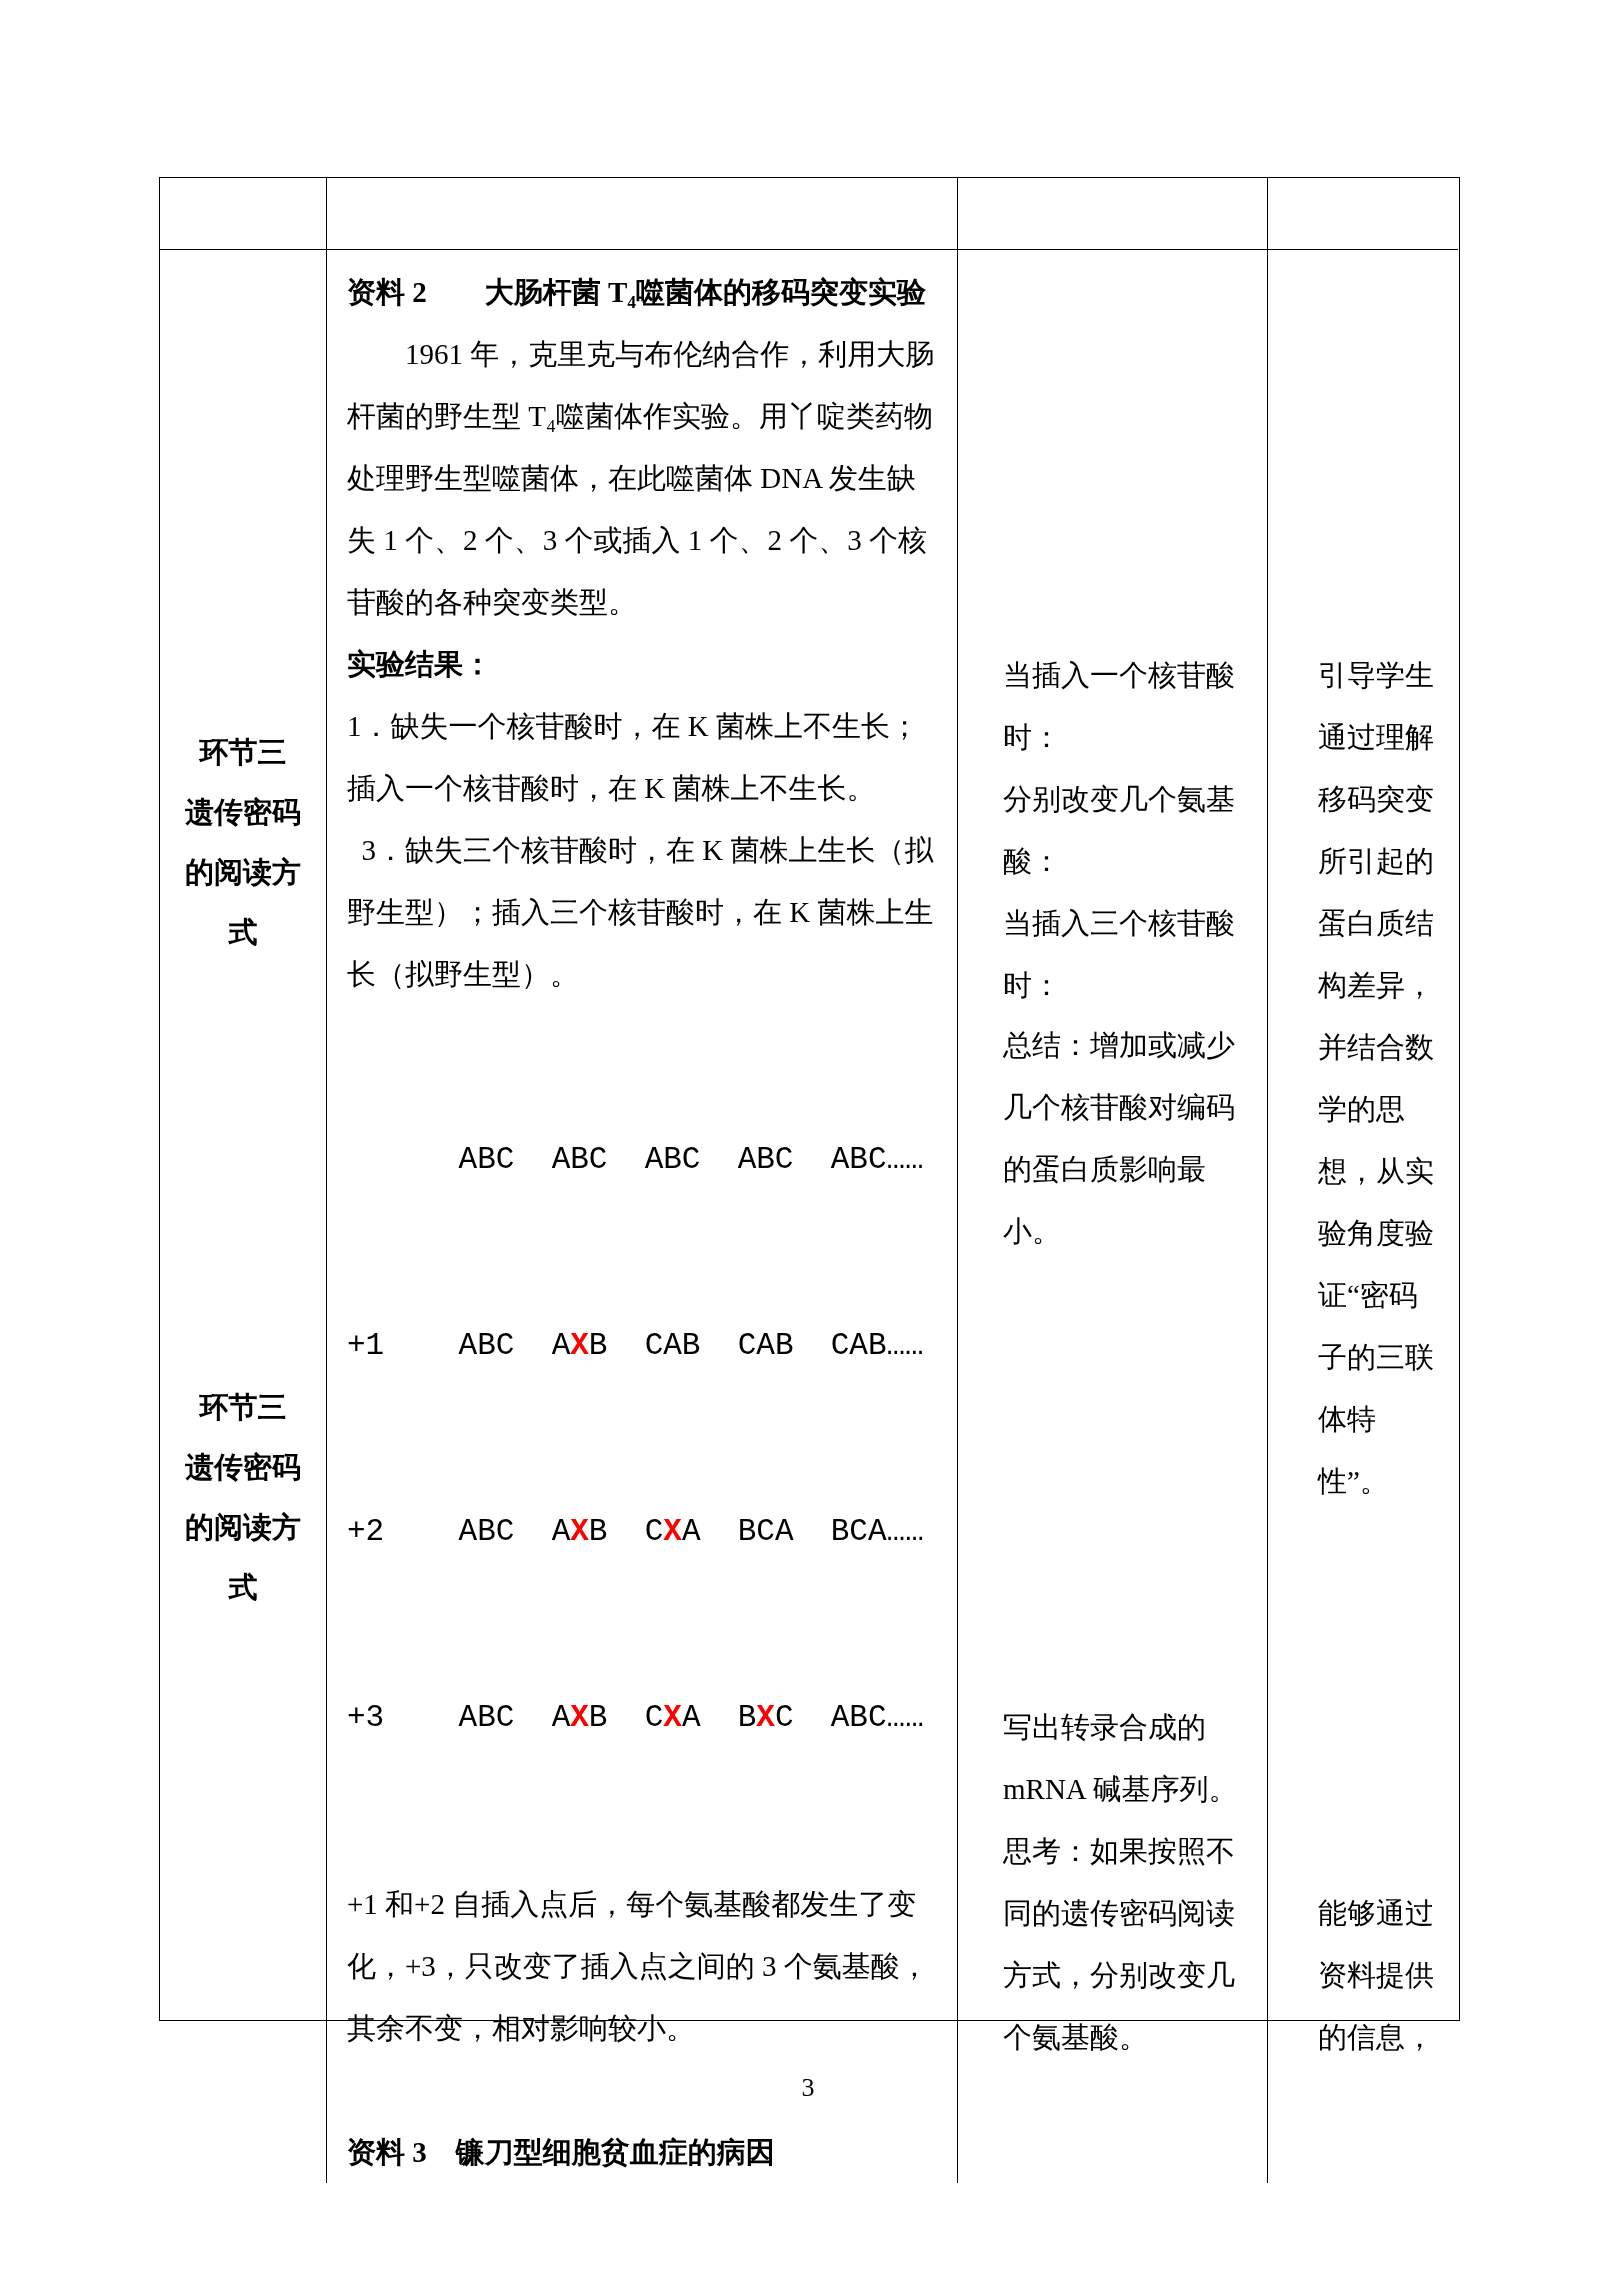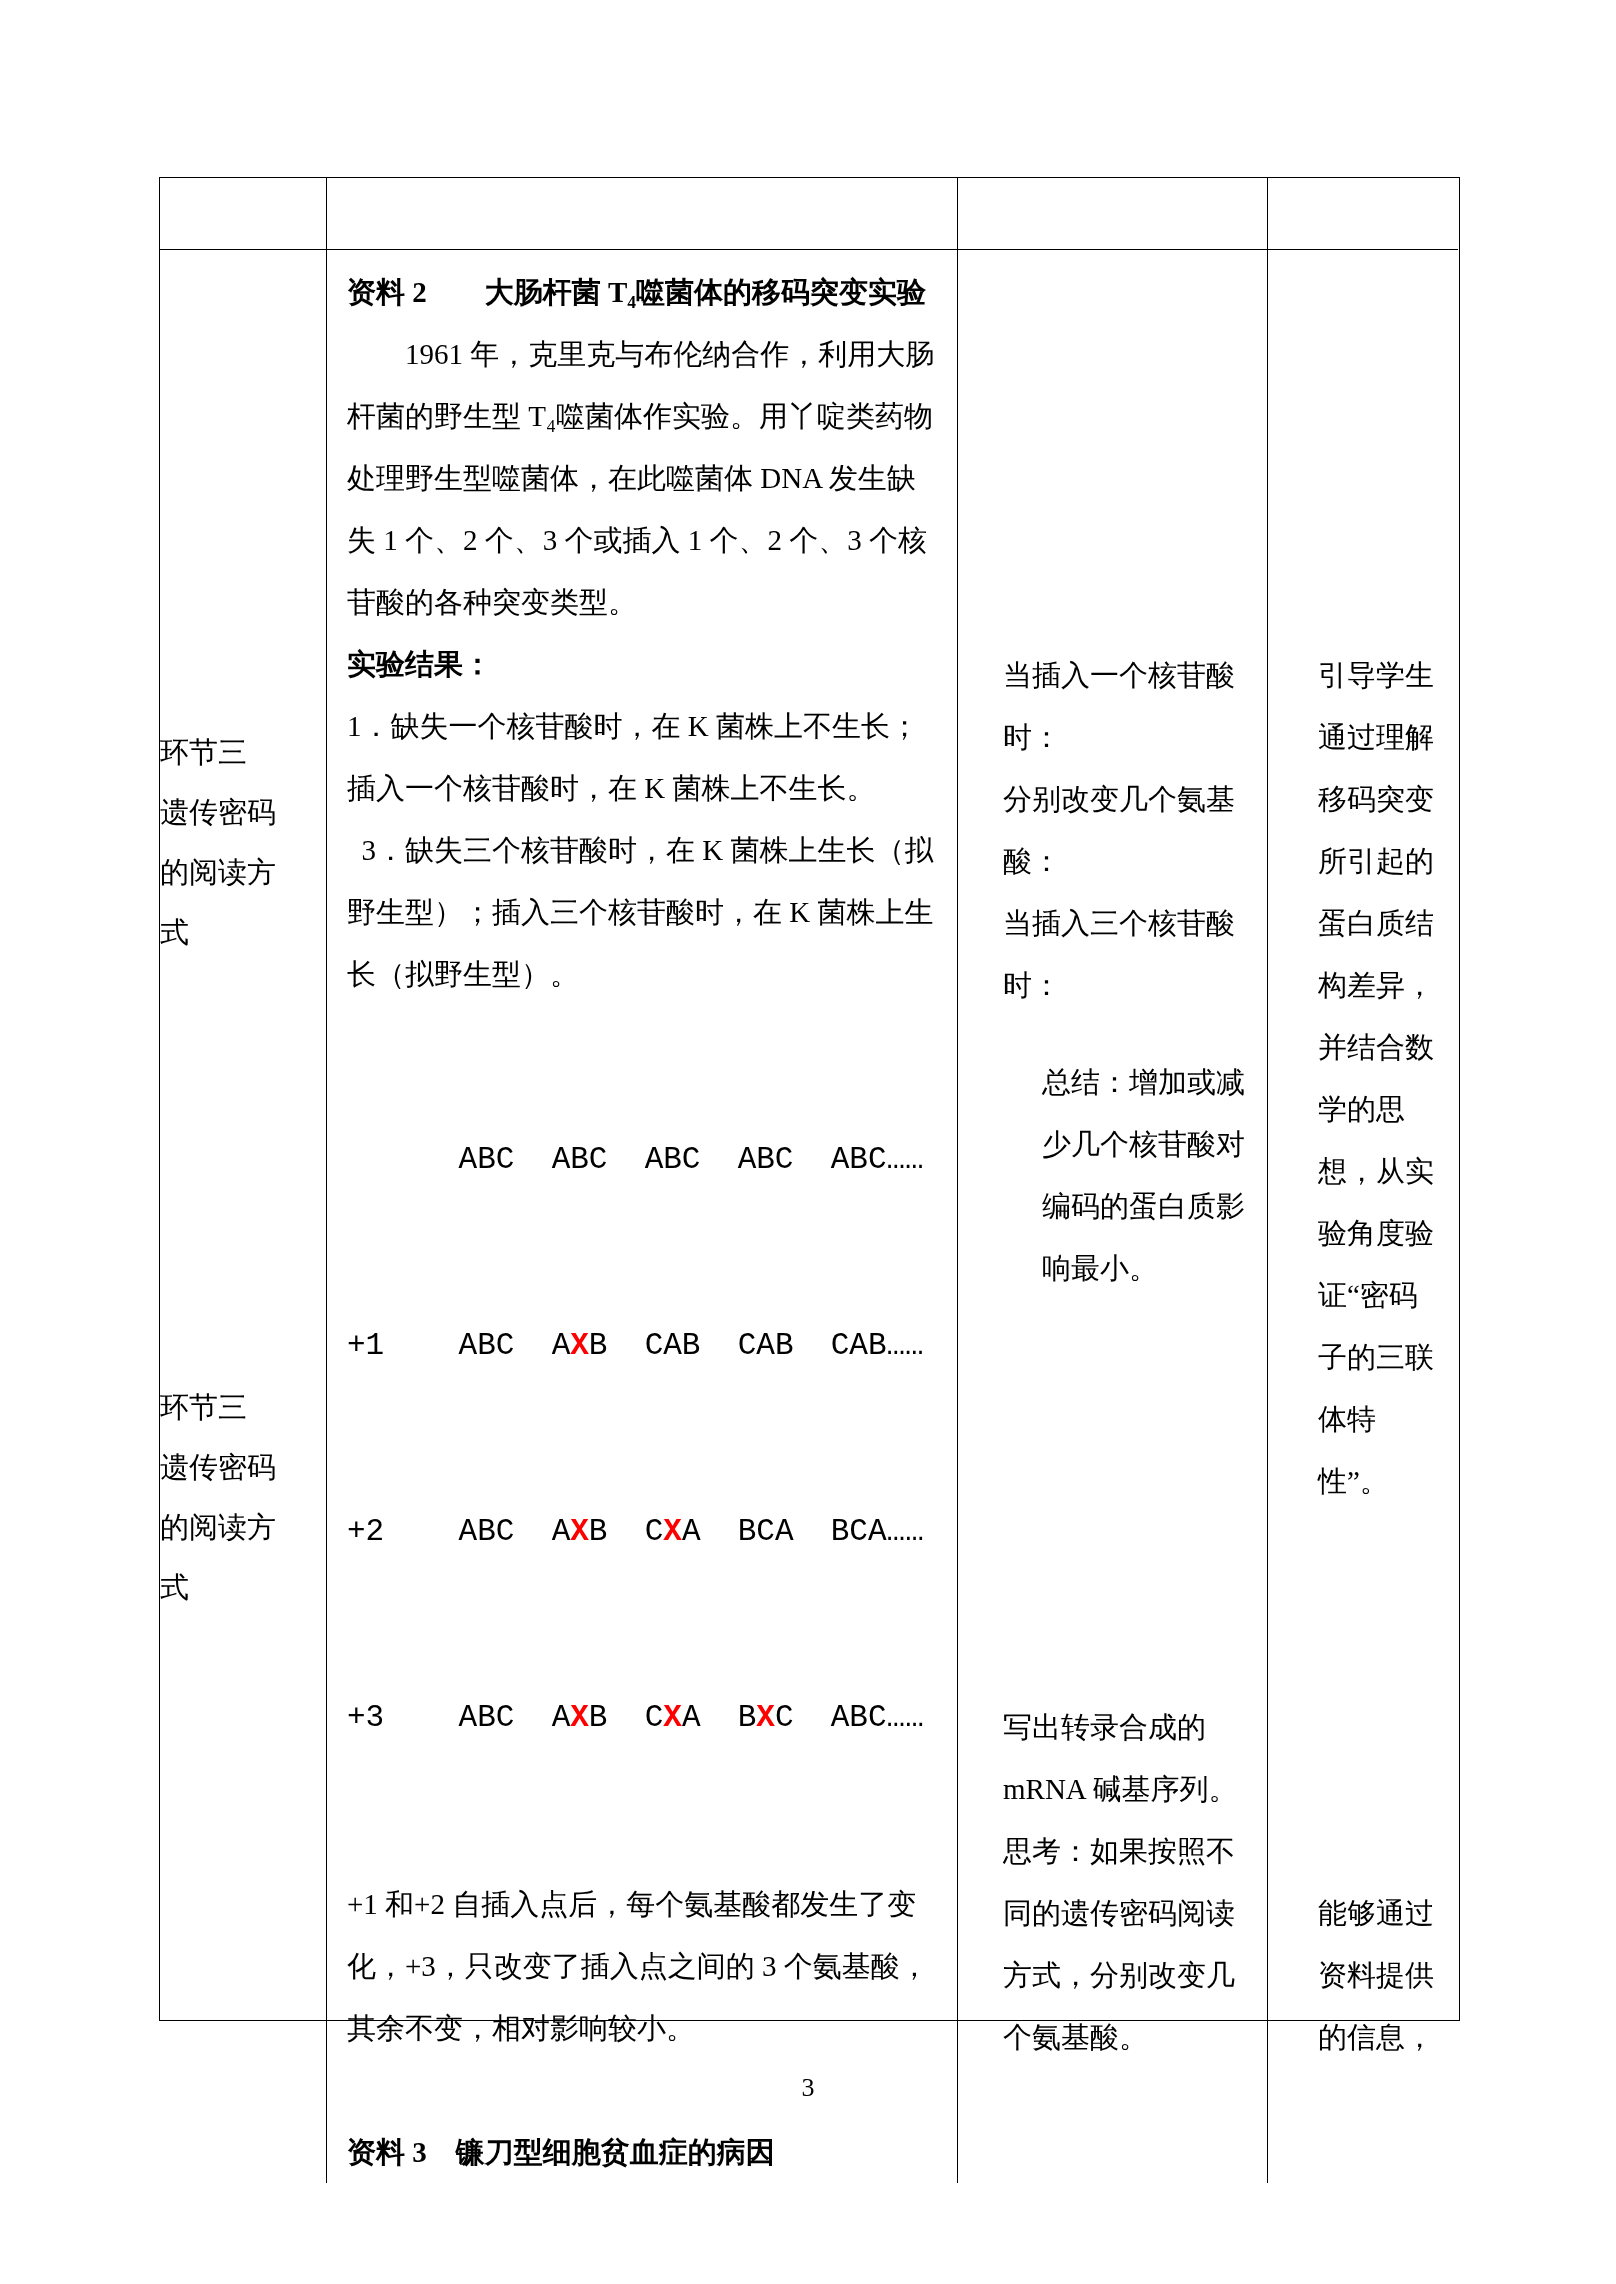--- a/index.html
+++ b/index.html
@@ -19,21 +19,22 @@
     display:grid;
     grid-template-columns:167px 631px 310px 190px;
     grid-template-rows:72px 1fr;
   }
   .cell{position:relative;border-right:1.5px solid #000;}
   .cell.lastcol{border-right:none;}
   .cell.hdr{border-bottom:1.5px solid #000;}
   
   .stage-block{
     position:absolute;left:0;right:0;
-    font-weight:normal;
+    text-align:center;
+    font-weight:bold;
     font-size:29px;line-height:60px;
     white-space:pre-line;
   }
   .stage1{top:472px;}
   .stage2{top:1127px;}
   
   .c2{padding:11px 18.6px 0 20px;font-size:29px;line-height:62px;}
   .c2 p{margin:0;}
   .b{font-weight:bold;}
   .ind2{text-indent:2em;}
@@ -46,21 +47,21 @@
   }
   .seq-row{white-space:pre;}
   .redx{color:var(--highlight,#ff0000);font-weight:bold;}
   
   .c3{font-size:29px;line-height:62px;}
   .task-block{position:absolute;left:45px;right:14px;}
   .t1{top:270px;}
   .t2{top:394px;}
   .t3{top:518px;}
   .t4{top:642px;}
-  .t5{top:801px;margin-left:39px;}
+  .t5{top:764px;}
   .t6{top:1446px;}
   .t7{top:1570px;}
   
   .c4{font-size:29px;line-height:62px;}
   .note-block{position:absolute;left:50px;right:17px;}
   .n1{top:394px;}
   .n2{top:1632px;}
   .page-number{
     position:absolute;left:0;top:2073px;width:100%;
     text-align:center;font-size:26px;

